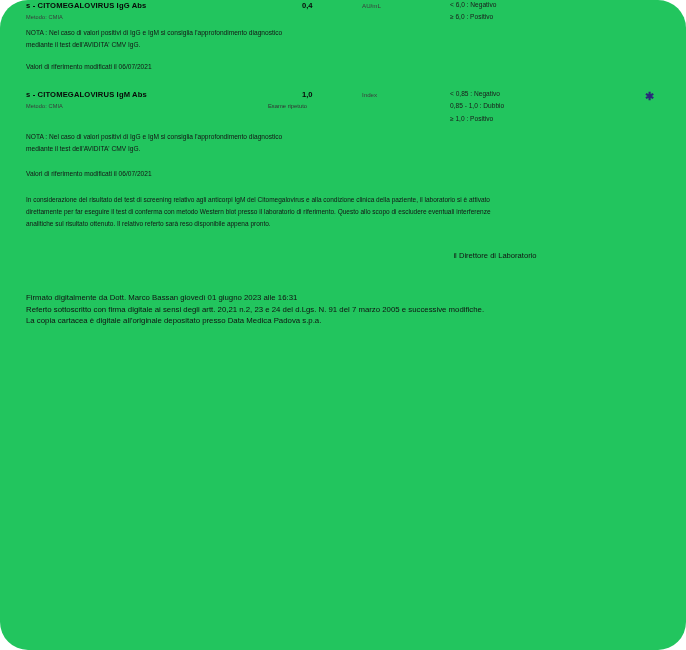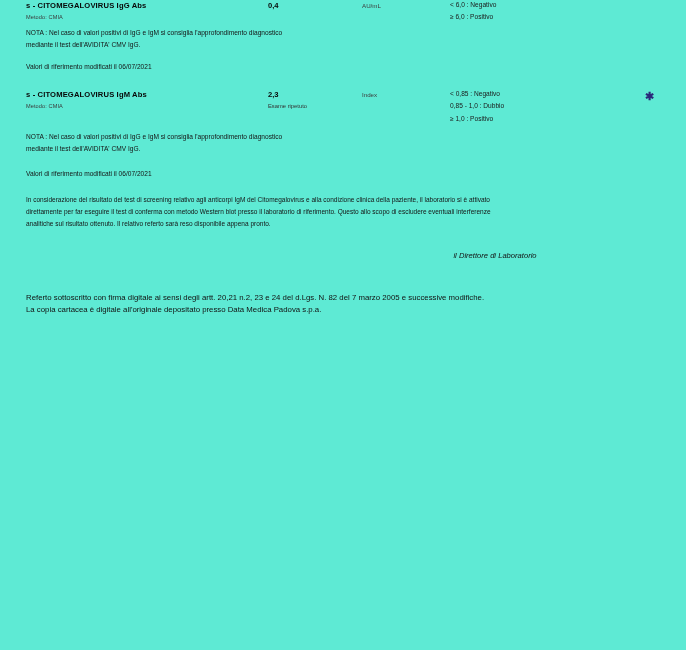--- a/index.html
+++ b/index.html
@@ -14,21 +14,22 @@
     position: relative;
     overflow: hidden;
     font-family: "Liberation Sans", sans-serif;
     color: #0d0d0d;
     -webkit-font-smoothing: antialiased;
   }
 
   .page {
     position: absolute;
     inset: 0;
-    background: #5eead4;
+    background: #22c55e;
+    border-radius: 28px;
   }
 
   
   .t-title {
     font-size: 7.6px;
     font-weight: bold;
     letter-spacing: 0.15px;
     color: #080808;
     white-space: nowrap;
   }
@@ -37,20 +38,21 @@
     font-weight: normal;
     color: #3a3a3a;
     letter-spacing: 0.1px;
     white-space: nowrap;
   }
   .t-value {
     font-size: 7.6px;
     font-weight: bold;
     color: #080808;
     white-space: nowrap;
+    margin-left: 34px;
   }
   .t-sub {
     font-size: 5.8px;
     color: #333333;
     white-space: nowrap;
   }
   .t-unit {
     font-size: 6.2px;
     color: #3c3c3c;
     white-space: nowrap;
@@ -75,21 +77,20 @@
     font-size: 6.5px;
     color: #141414;
     line-height: 12px;
   }
   .t-sign {
     font-size: 7.6px;
     color: #121212;
     line-height: 11px;
     text-align: center;
     white-space: nowrap;
-    font-style: italic;
   }
   .t-footer {
     font-size: 7.8px;
     color: #111111;
     line-height: 11.6px;
     white-space: nowrap;
   }
 
   
   .test-block {
@@ -157,21 +158,21 @@
     <span class="note-line t-note">NOTA : Nel caso di valori positivi di IgG e IgM si consiglia l'approfondimento diagnostico</span>
     <span class="note-line t-note">mediante il test dell'AVIDITA' CMV IgG.</span>
   </div>
 
   <div class="note-block t-modified" style="top:63px;">Valori di riferimento modificati il 06/07/2021</div>
 
   <div class="test-block" style="top:89px;">
     <span class="col-name t-title" style="top:1px;">s - CITOMEGALOVIRUS IgM Abs</span>
     <span class="col-name t-method" style="top:14px;">Metodo: CMIA</span>
 
-    <span class="col-value t-value" style="top:1px;">2,3</span>
+    <span class="col-value t-value" style="top:1px;">1,0</span>
     <span class="col-value t-sub" style="top:14px;">Esame ripetuto</span>
 
     <span class="col-unit t-unit" style="top:2px;">Index</span>
 
     <span class="col-ref" style="top:1px;">
       <span class="ref-line t-ref">&lt; 0,85 : Negativo</span>
       <span class="ref-line t-ref">0,85 - 1,0 : Dubbio</span>
       <span class="ref-line t-ref">≥ 1,0  : Positivo</span>
     </span>
 
@@ -191,17 +192,18 @@
     <span class="para-line t-para">In considerazione del risultato del test di screening relativo agli anticorpi IgM del Citomegalovirus e alla condizione clinica della paziente, il laboratorio si è attivato</span>
     <span class="para-line t-para">direttamente per far eseguire il test di conferma con metodo Western blot presso il laboratorio di riferimento. Questo allo scopo di escludere eventuali interferenze</span>
     <span class="para-line t-para">analitiche sul risultato ottenuto. Il relativo referto sarà reso disponibile appena pronto.</span>
   </div>
 
   <div class="sign-block" style="top:250px;">
     <span class="sign-line t-sign">il Direttore di Laboratorio</span>
   </div>
 
   <div class="footer-block" style="top:292px;">
-    <span class="footer-line t-footer">Referto sottoscritto con firma digitale ai sensi degli artt. 20,21 n.2, 23 e 24 del d.Lgs. N. 82 del 7 marzo 2005 e successive modifiche.</span>
+    <span class="footer-line t-footer">Firmato digitalmente da Dott. Marco Bassan giovedì 01 giugno 2023 alle 16:31</span>
+    <span class="footer-line t-footer">Referto sottoscritto con firma digitale ai sensi degli artt. 20,21 n.2, 23 e 24 del d.Lgs. N. 91 del 7 marzo 2005 e successive modifiche.</span>
     <span class="footer-line t-footer">La copia cartacea è digitale all'originale depositato presso Data Medica Padova s.p.a.</span>
   </div>
 
 </div>
 
 </body></html>

